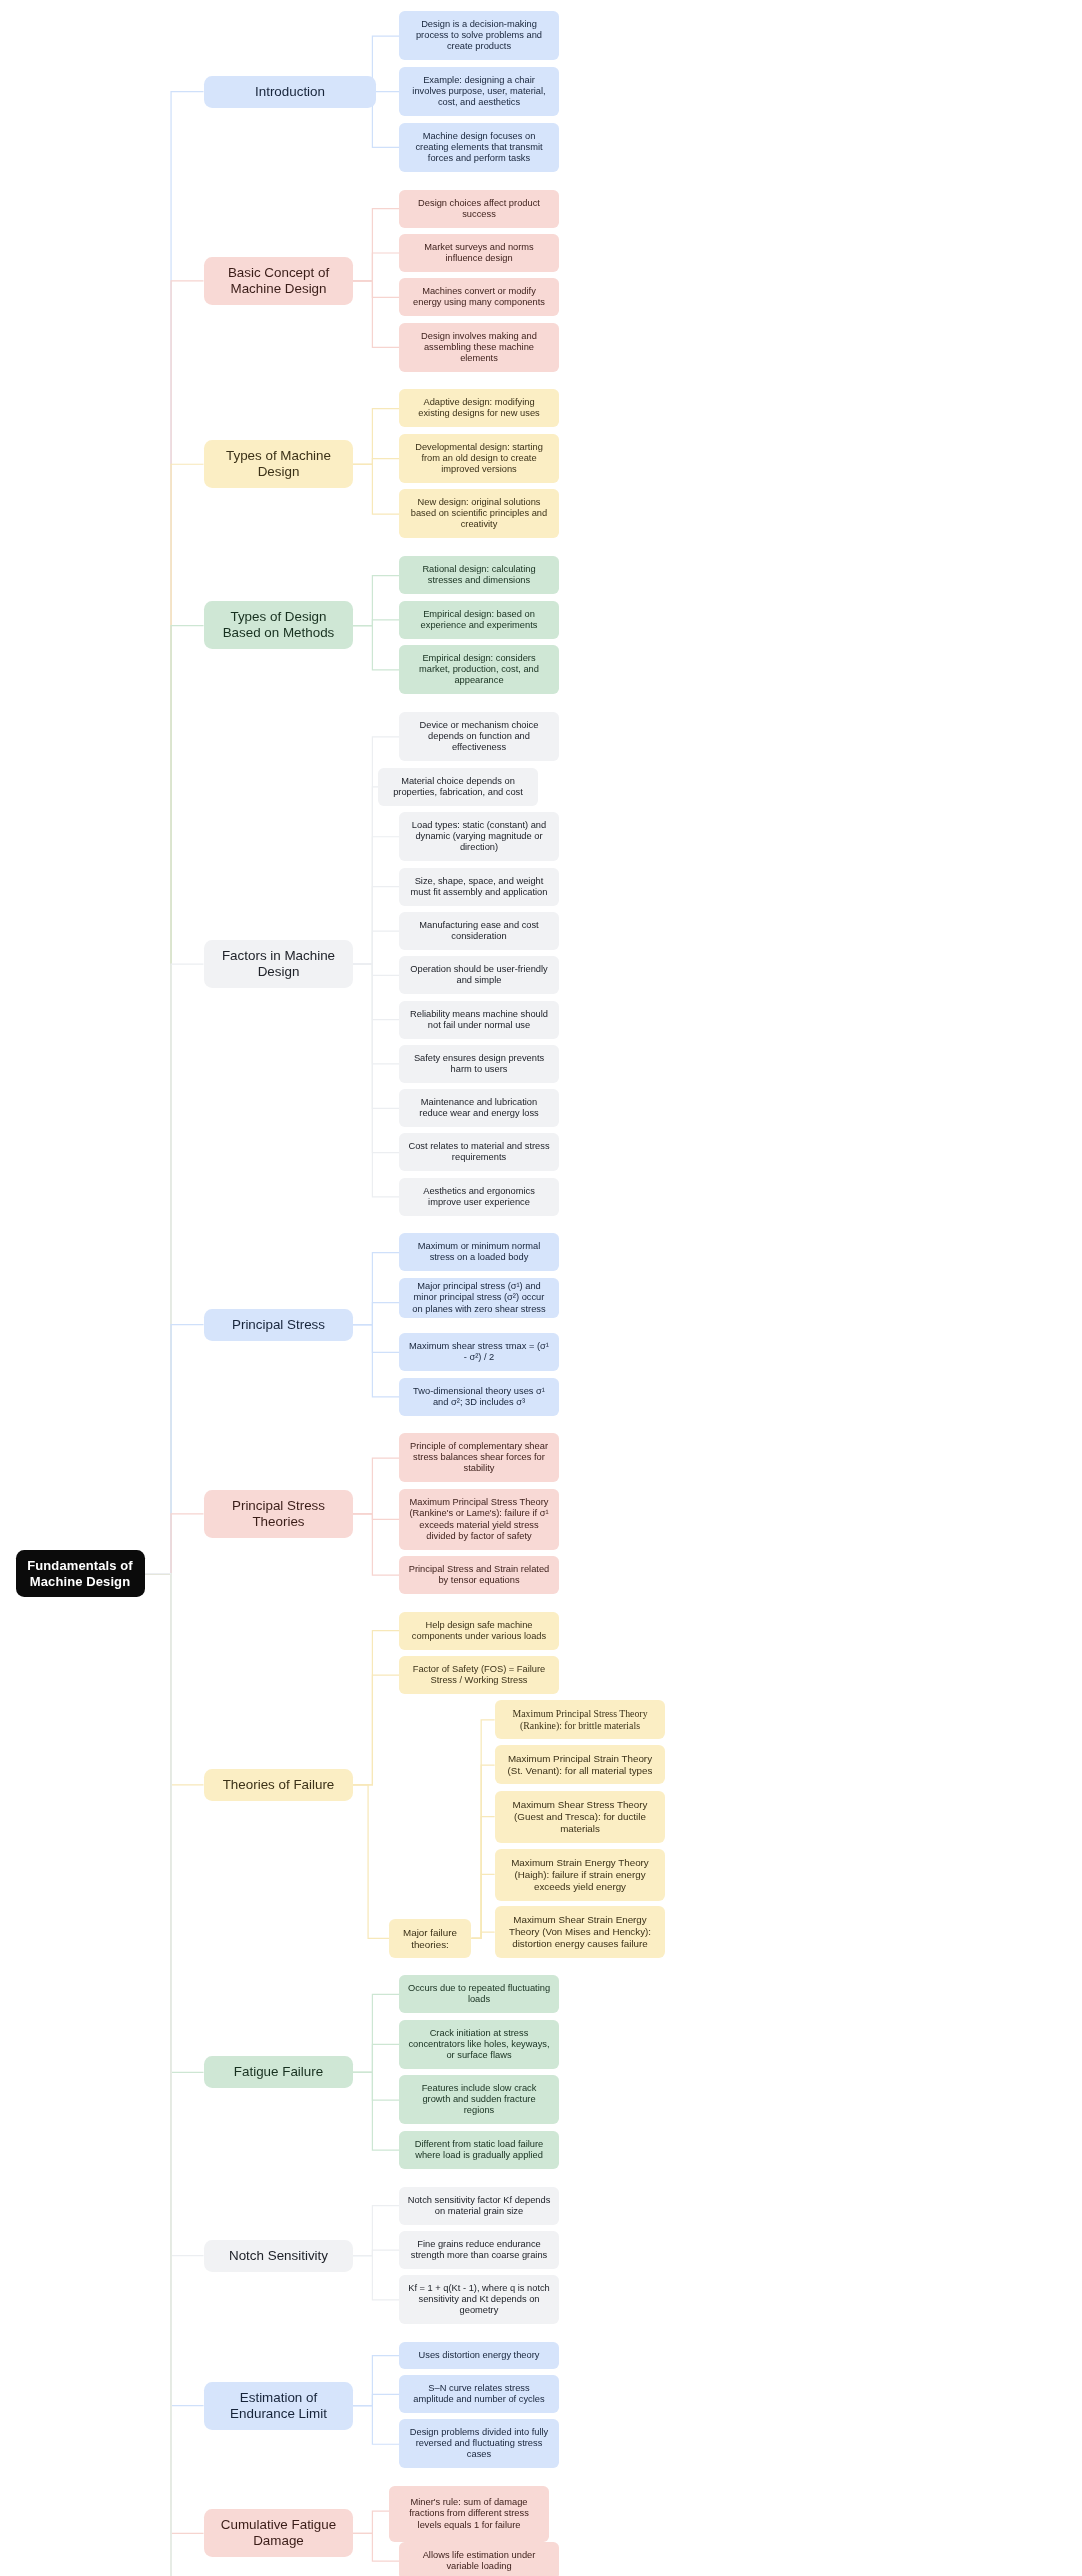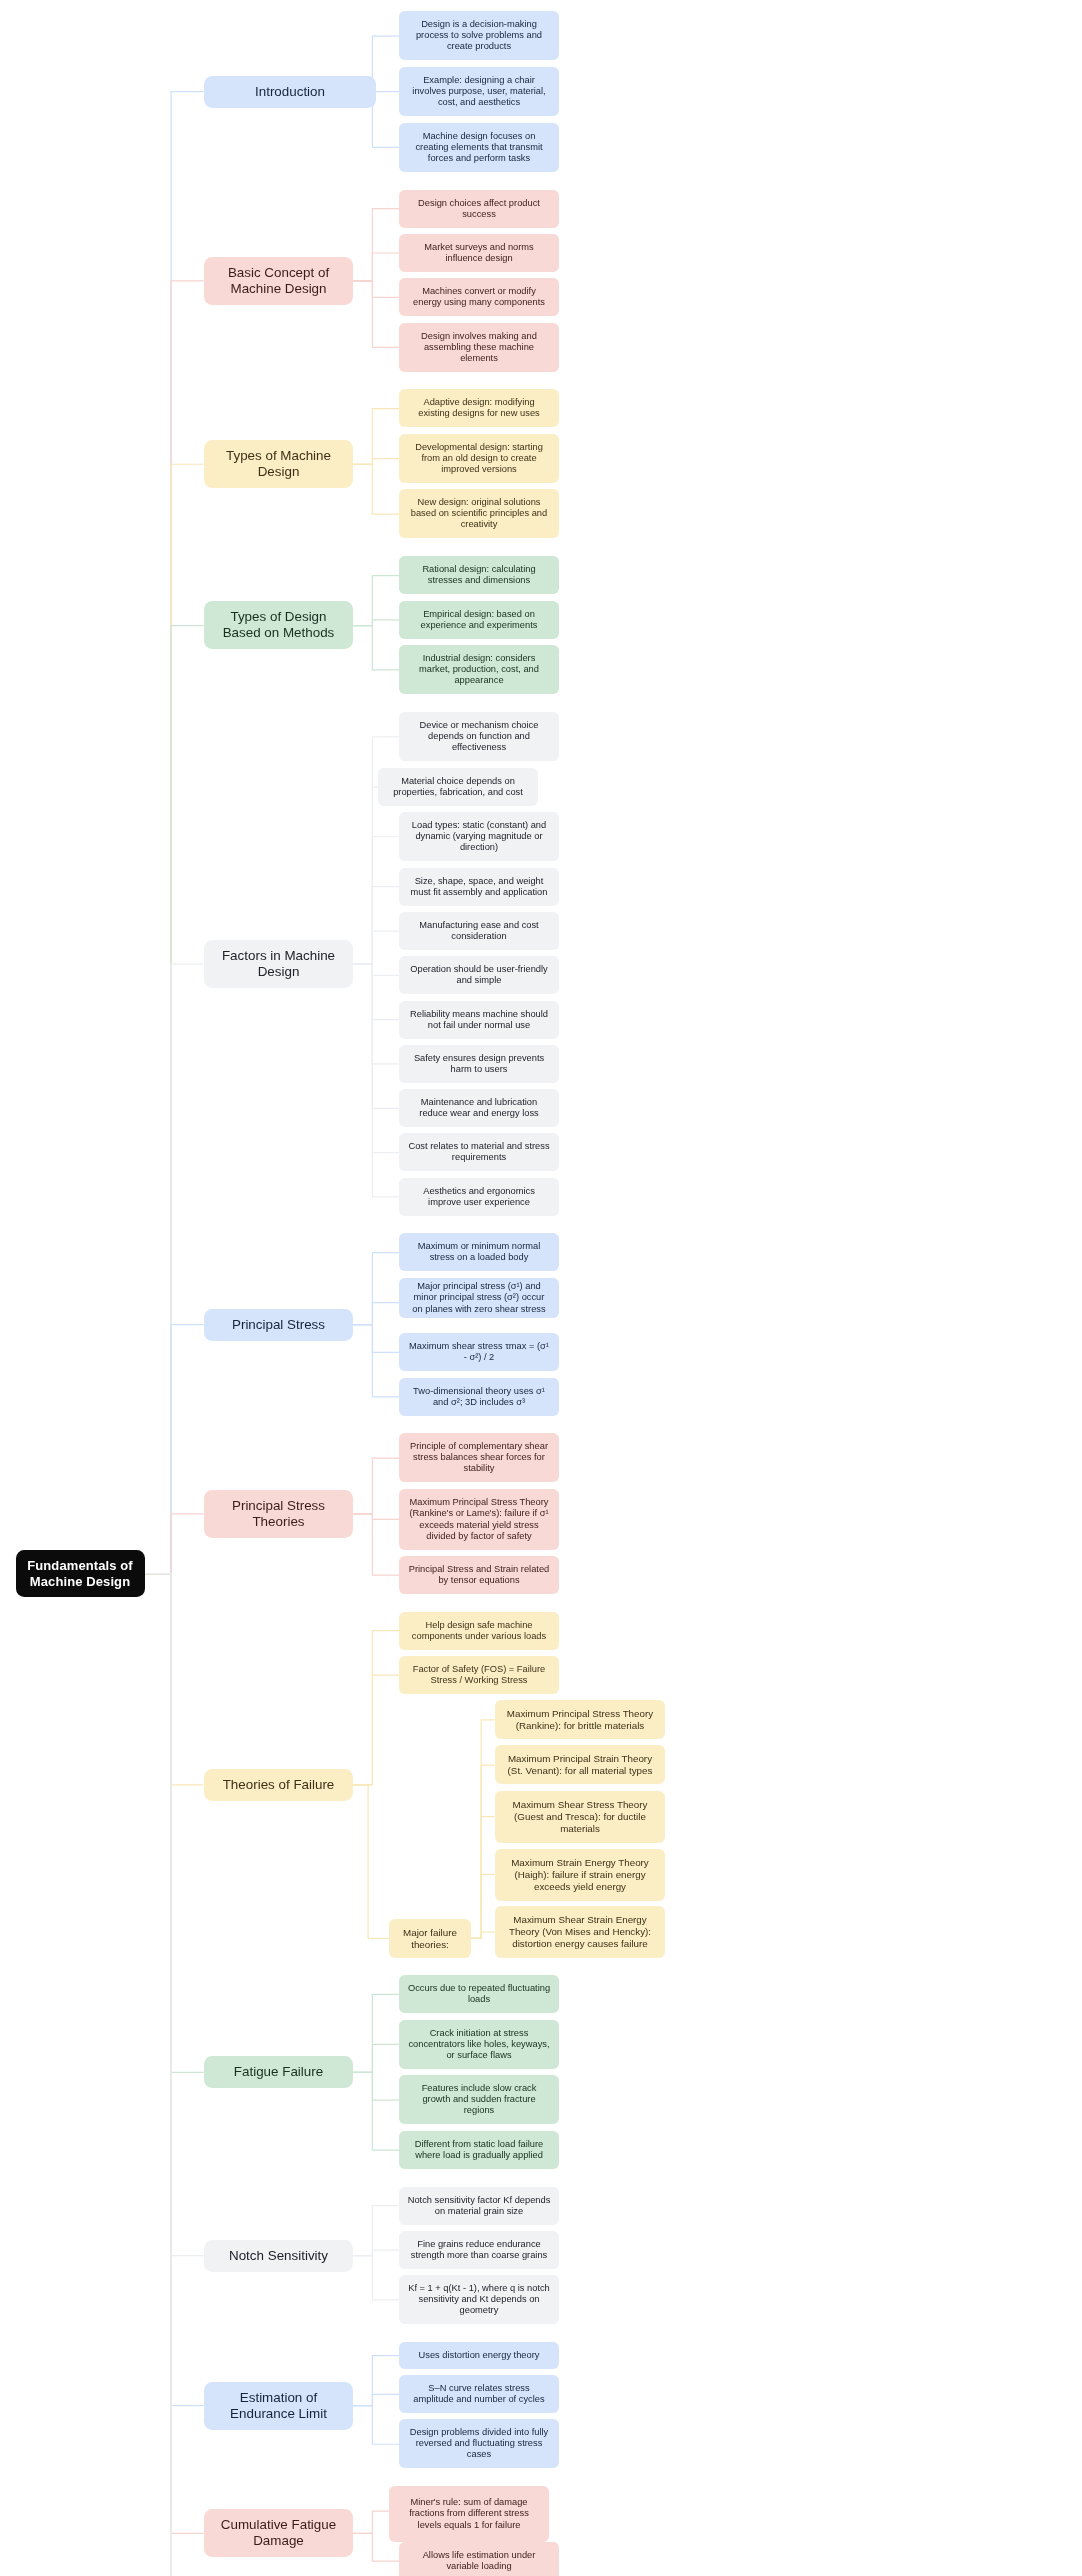--- a/index.html
+++ b/index.html
@@ -144,21 +144,21 @@
     <div class="node leaf c-pink" style="left: 399px; top: 234px; width: 160px; height: 38px;">Market surveys and norms influence design</div>
     <div class="node leaf c-pink" style="left: 399px; top: 278px; width: 160px; height: 38px;">Machines convert or modify energy using many components</div>
     <div class="node leaf c-pink" style="left: 399px; top: 323px; width: 160px; height: 49px;">Design involves making and assembling these machine elements</div>
     <div class="node branch c-yellow" style="left: 204px; top: 440px; width: 149px; height: 48px;">Types of Machine Design</div>
     <div class="node leaf c-yellow" style="left: 399px; top: 389px; width: 160px; height: 38px;">Adaptive design: modifying existing designs for new uses</div>
     <div class="node leaf c-yellow" style="left: 399px; top: 434px; width: 160px; height: 49px;">Developmental design: starting from an old design to create improved versions</div>
     <div class="node leaf c-yellow" style="left: 399px; top: 489px; width: 160px; height: 49px;">New design: original solutions based on scientific principles and creativity</div>
     <div class="node branch c-green" style="left: 204px; top: 601px; width: 149px; height: 48px;">Types of Design Based on Methods</div>
     <div class="node leaf c-green" style="left: 399px; top: 556px; width: 160px; height: 38px;">Rational design: calculating stresses and dimensions</div>
     <div class="node leaf c-green" style="left: 399px; top: 601px; width: 160px; height: 38px;">Empirical design: based on experience and experiments</div>
-    <div class="node leaf c-green" style="left: 399px; top: 645px; width: 160px; height: 49px;">Industrial design: considers market, production, cost, and appearance</div>
+    <div class="node leaf c-green" style="left: 399px; top: 645px; width: 160px; height: 49px;">Empirical design: considers market, production, cost, and appearance</div>
     <div class="node branch c-gray" style="left: 204px; top: 940px; width: 149px; height: 48px;">Factors in Machine Design</div>
     <div class="node leaf c-gray" style="left: 399px; top: 712px; width: 160px; height: 49px;">Device or mechanism choice depends on function and effectiveness</div>
     <div class="node leaf c-gray" style="left: 378px; top: 768px; width: 160px; height: 38px;">Material choice depends on properties, fabrication, and cost</div>
     <div class="node leaf c-gray" style="left: 399px; top: 812px; width: 160px; height: 49px;">Load types: static (constant) and dynamic (varying magnitude or direction)</div>
     <div class="node leaf c-gray" style="left: 399px; top: 868px; width: 160px; height: 38px;">Size, shape, space, and weight must fit assembly and application</div>
     <div class="node leaf c-gray" style="left: 399px; top: 912px; width: 160px; height: 38px;">Manufacturing ease and cost consideration</div>
     <div class="node leaf c-gray" style="left: 399px; top: 956px; width: 160px; height: 38px;">Operation should be user-friendly and simple</div>
     <div class="node leaf c-gray" style="left: 399px; top: 1001px; width: 160px; height: 38px;">Reliability means machine should not fail under normal use</div>
     <div class="node leaf c-gray" style="left: 399px; top: 1045px; width: 160px; height: 38px;">Safety ensures design prevents harm to users</div>
     <div class="node leaf c-gray" style="left: 399px; top: 1089px; width: 160px; height: 38px;">Maintenance and lubrication reduce wear and energy loss</div>
@@ -170,21 +170,21 @@
     <div class="node leaf c-blue" style="left: 399px; top: 1333px; width: 160px; height: 38px;">Maximum shear stress τmax = (σ¹ - σ²) / 2</div>
     <div class="node leaf c-blue" style="left: 399px; top: 1378px; width: 160px; height: 38px;">Two-dimensional theory uses σ¹ and σ²; 3D includes σ³</div>
     <div class="node branch c-pink" style="left: 204px; top: 1490px; width: 149px; height: 48px;">Principal Stress Theories</div>
     <div class="node leaf c-pink" style="left: 399px; top: 1433px; width: 160px; height: 49px;">Principle of complementary shear stress balances shear forces for stability</div>
     <div class="node leaf c-pink" style="left: 399px; top: 1489px; width: 160px; height: 61px;">Maximum Principal Stress Theory (Rankine's or Lame's): failure if σ¹ exceeds material yield stress divided by factor of safety</div>
     <div class="node leaf c-pink" style="left: 399px; top: 1556px; width: 160px; height: 38px;">Principal Stress and Strain related by tensor equations</div>
     <div class="node branch c-yellow" style="left: 204px; top: 1769px; width: 149px; height: 32px;">Theories of Failure</div>
     <div class="node leaf c-yellow" style="left: 399px; top: 1612px; width: 160px; height: 38px;">Help design safe machine components under various loads</div>
     <div class="node leaf c-yellow" style="left: 399px; top: 1656px; width: 160px; height: 38px;">Factor of Safety (FOS) = Failure Stress / Working Stress</div>
     <div class="node sub c-yellow" style="left: 389px; top: 1919px; width: 82px; height: 39px;">Major failure theories:</div>
-    <div class="node sub c-yellow" style="left: 495px; top: 1700px; width: 170px; height: 39px;">Maximum Principal Stress Theory (Rankine): for brittle materials</div>
+    <div class="node sub c-yellow" style="left: 495px; top: 1700px; width: 170px; height: 39px; font-family: Liberation Serif, serif;">Maximum Principal Stress Theory (Rankine): for brittle materials</div>
     <div class="node sub c-yellow" style="left: 495px; top: 1745px; width: 170px; height: 39px;">Maximum Principal Strain Theory (St. Venant): for all material types</div>
     <div class="node sub c-yellow" style="left: 495px; top: 1791px; width: 170px; height: 52px;">Maximum Shear Stress Theory (Guest and Tresca): for ductile materials</div>
     <div class="node sub c-yellow" style="left: 495px; top: 1849px; width: 170px; height: 52px;">Maximum Strain Energy Theory (Haigh): failure if strain energy exceeds yield energy</div>
     <div class="node sub c-yellow" style="left: 495px; top: 1906px; width: 170px; height: 52px;">Maximum Shear Strain Energy Theory (Von Mises and Hencky): distortion energy causes failure</div>
     <div class="node branch c-green" style="left: 204px; top: 2056px; width: 149px; height: 32px;">Fatigue Failure</div>
     <div class="node leaf c-green" style="left: 399px; top: 1975px; width: 160px; height: 38px;">Occurs due to repeated fluctuating loads</div>
     <div class="node leaf c-green" style="left: 399px; top: 2020px; width: 160px; height: 49px;">Crack initiation at stress concentrators like holes, keyways, or surface flaws</div>
     <div class="node leaf c-green" style="left: 399px; top: 2075px; width: 160px; height: 49px;">Features include slow crack growth and sudden fracture regions</div>
     <div class="node leaf c-green" style="left: 399px; top: 2131px; width: 160px; height: 38px;">Different from static load failure where load is gradually applied</div>
     <div class="node branch c-gray" style="left: 204px; top: 2240px; width: 149px; height: 32px;">Notch Sensitivity</div>

